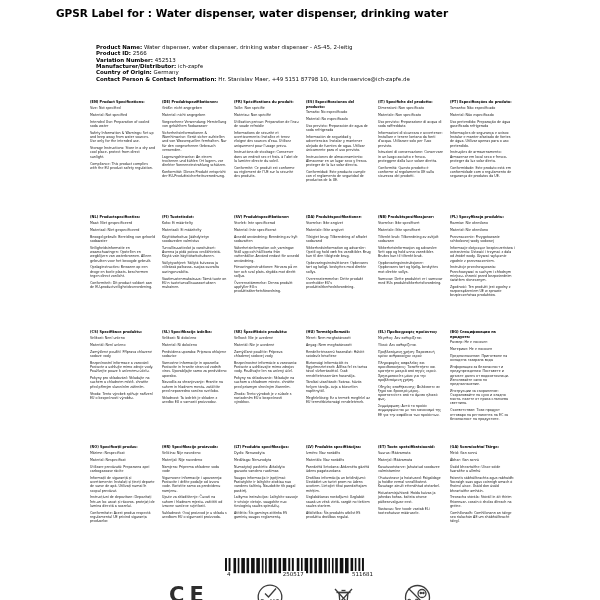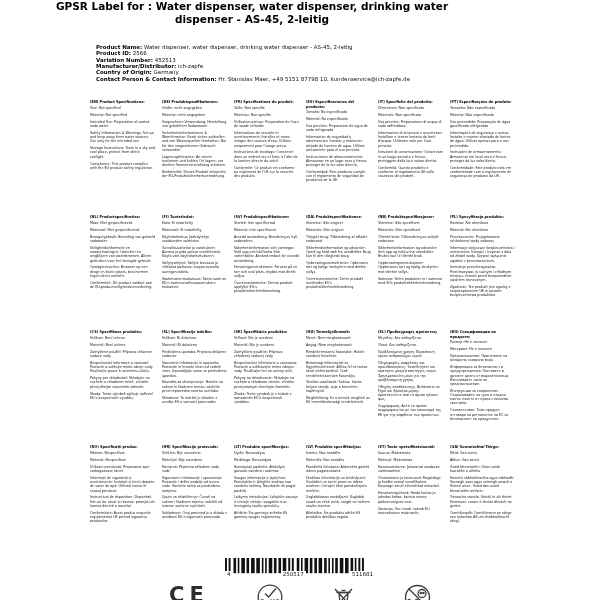--- a/index.html
+++ b/index.html
@@ -1,18 +1,18 @@
 <!DOCTYPE html>
 <html><head>
 <meta charset="utf-8">
 <style>
   html,body{margin:0;padding:0;}
   body{width:600px;height:600px;background:#ffffff;overflow:hidden;position:relative;
        font-family:"DejaVu Sans",sans-serif;color:#1a1a1a;}
-  .page-title{position:absolute;top:0;left:0;width:504px;text-align:center;
+  .page-title{position:absolute;top:7px;left:0;width:504px;text-align:center;
        font-weight:bold;font-size:10.5px;line-height:13px;color:#000;}
   .page-title div{white-space:nowrap;}
   
   .pi-outer{position:absolute;left:96px;top:44px;width:470px;height:44px;overflow:visible;}
   .pi-inner{width:940px;transform:scale(0.5);transform-origin:0 0;
        font-size:11px;line-height:12.8px;color:#111;}
   .pi-label{font-weight:bold;color:#000;}
   
   .grid{position:absolute;left:90px;top:100px;width:438px;
        display:grid;grid-template-columns:repeat(6,72px);grid-auto-rows:115px;}
@@ -34,21 +34,20 @@
        margin-top:4px;color:#3c3c3c;}
   .ce-text{font-size:21px;font-weight:bold;letter-spacing:5px;color:#2e2e2e;line-height:22px;}
   svg.sym{stroke:#3c3c3c;fill:none;stroke-width:1.3;}
   svg.sym text{fill:#3c3c3c;stroke:none;font-family:"DejaVu Sans",sans-serif;}
 </style>
 </head>
 <body>
 
 <div class="page-title">
   <div>GPSR Label for : Water dispenser, water dispenser, drinking water</div>
-  <div>dispenser - AS-45, 2-leitig</div>
 </div>
 
 <div class="pi-outer">
   <div class="pi-inner">
       <div><span class="pi-label">Product Name:</span> <span class="pi-value">Water dispenser, water dispenser, drinking water dispenser - AS-45, 2-leitig</span></div>
       <div><span class="pi-label">Product ID:</span> <span class="pi-value">2566</span></div>
       <div><span class="pi-label">Variation Number:</span> <span class="pi-value">452513</span></div>
       <div><span class="pi-label">Manufacturer/Distributor:</span> <span class="pi-value">ich-zapfe</span></div>
       <div><span class="pi-label">Country of Origin:</span> <span class="pi-value">Germany</span></div>
       <div><span class="pi-label">Contact Person &amp; Contact Information:</span> <span class="pi-value">Hr. Stanislav Maer, +49 5151 87798 10, kundenservice@ich-zapfe.de</span></div>

